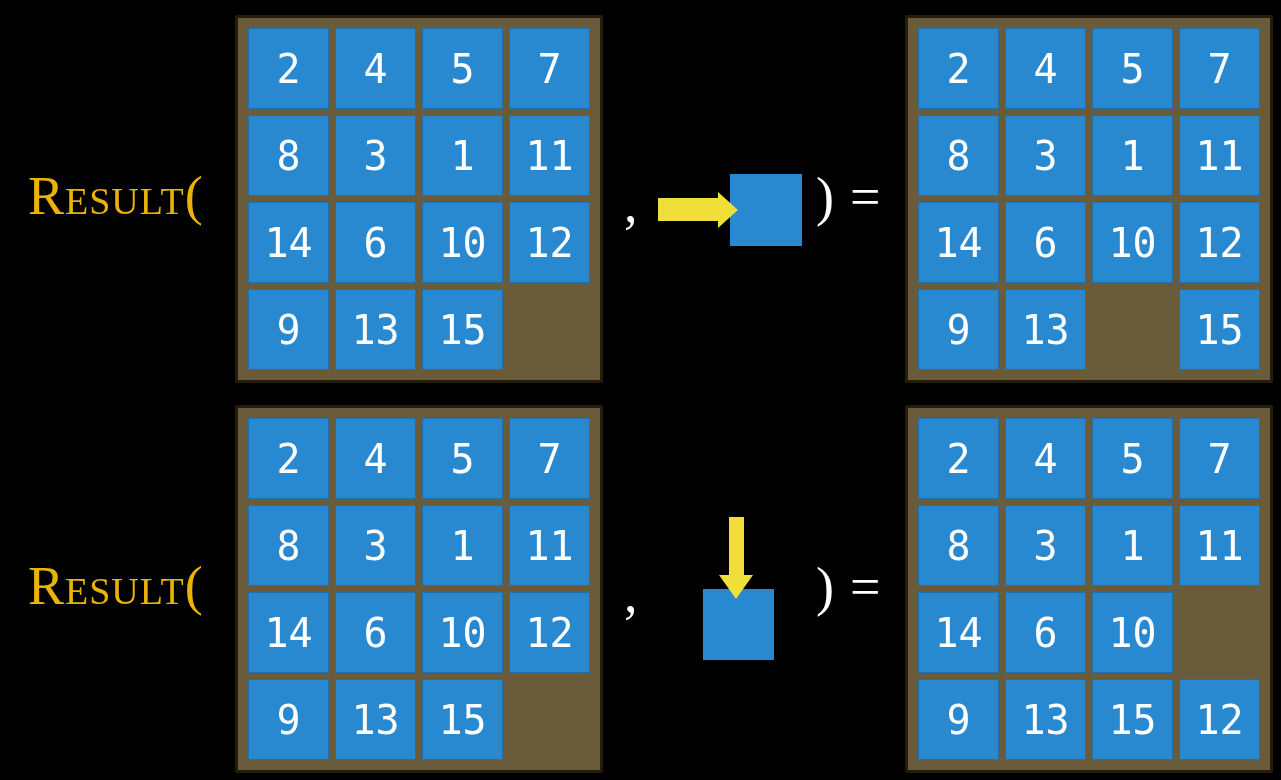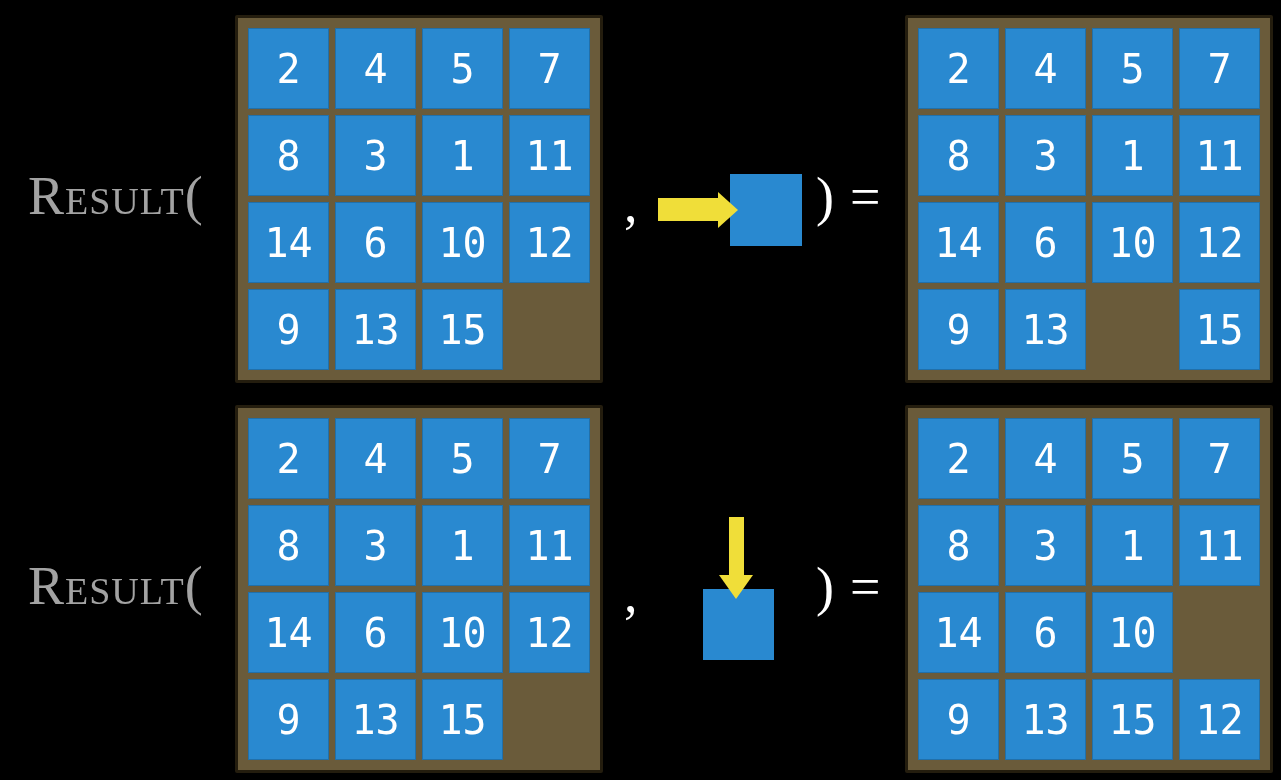--- a/index.html
+++ b/index.html
@@ -9,21 +9,21 @@
     width: 1281px;
     height: 780px;
     background: #000000;
     overflow: hidden;
     font-family: "Liberation Serif", serif;
   }
   .abs { position: absolute; }
 
   
   .func-label {
-    color: #a3a3a3;
+    color: #eab308;
     font-size: 54px;
     line-height: 1;
     font-variant: small-caps;
     letter-spacing: 1px;
     white-space: nowrap;
   }
   .punct {
     color: #ffffff;
     font-size: 54px;
     line-height: 1;

